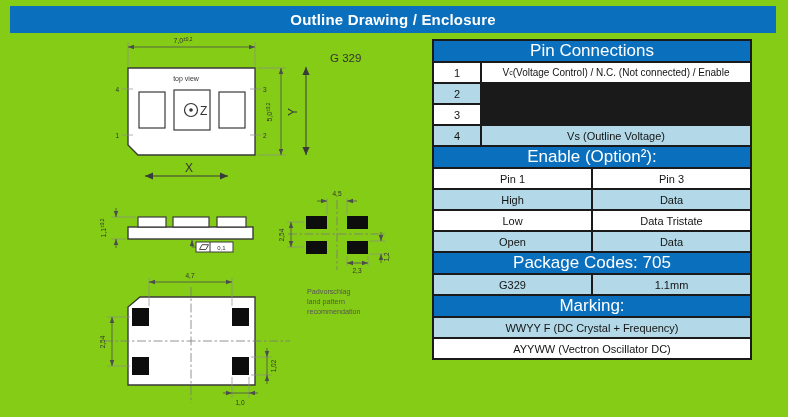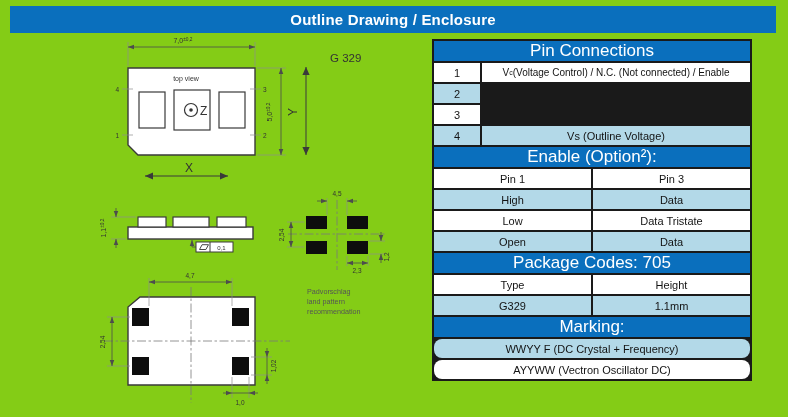--- a/index.html
+++ b/index.html
@@ -14,21 +14,21 @@
   .trow{display:flex;gap:2px;}
   .trow.h{height:20px;}
   .trow.d{height:19px;}
   .cell{display:flex;align-items:center;justify-content:center;background:#fff;
         font-size:11px;color:#131313;}
   .hdr{background:#0a6fbd;color:#fff;font-weight:normal;font-size:17px;flex:1;}
   .lb{background:#b3d9e8;}
   .c-pin{width:46px;flex:none;}
   .c-desc{flex:1;}
   .half{flex:1;text-align:center;}
-  .full{flex:1;border-radius:8px;}
+  .full{flex:1;}
   .fs10{font-size:10px;}
   sub.vsub{font-size:7px;line-height:0;}
   
   svg text{fill:#333;}
   .oln{fill:#fff;stroke:#3a3a3a;stroke-width:1.4;}
   .pd{fill:#fff;stroke:#3a3a3a;stroke-width:1.2;}
   .blk{fill:#0d0d0d;}
   .ext{stroke:#8c8c8c;stroke-width:.7;fill:none;}
   .dim{stroke:#4d4d4d;stroke-width:.8;fill:none;}
   .cl{stroke:#787878;stroke-width:.8;fill:none;stroke-dasharray:9 2.5 2.5 2.5;}
@@ -253,24 +253,20 @@
     <div class="trow d">
       <div class="cell half lb">Open</div>
       <div class="cell half lb">Data</div>
     </div>
 
     <div class="trow h">
         <div class="cell hdr">Package Codes: 705</div>
       </div>
 
     <div class="trow d">
-      <div class="cell half">Type</div>
-      <div class="cell half">Height</div>
-    </div>
-    <div class="trow d">
       <div class="cell half lb">G329</div>
       <div class="cell half lb">1.1mm</div>
     </div>
 
     <div class="trow h">
         <div class="cell hdr">Marking:</div>
       </div>
 
     <div class="trow d">
       <div class="cell full lb">WWYY F (DC Crystal + Frequency)</div>

